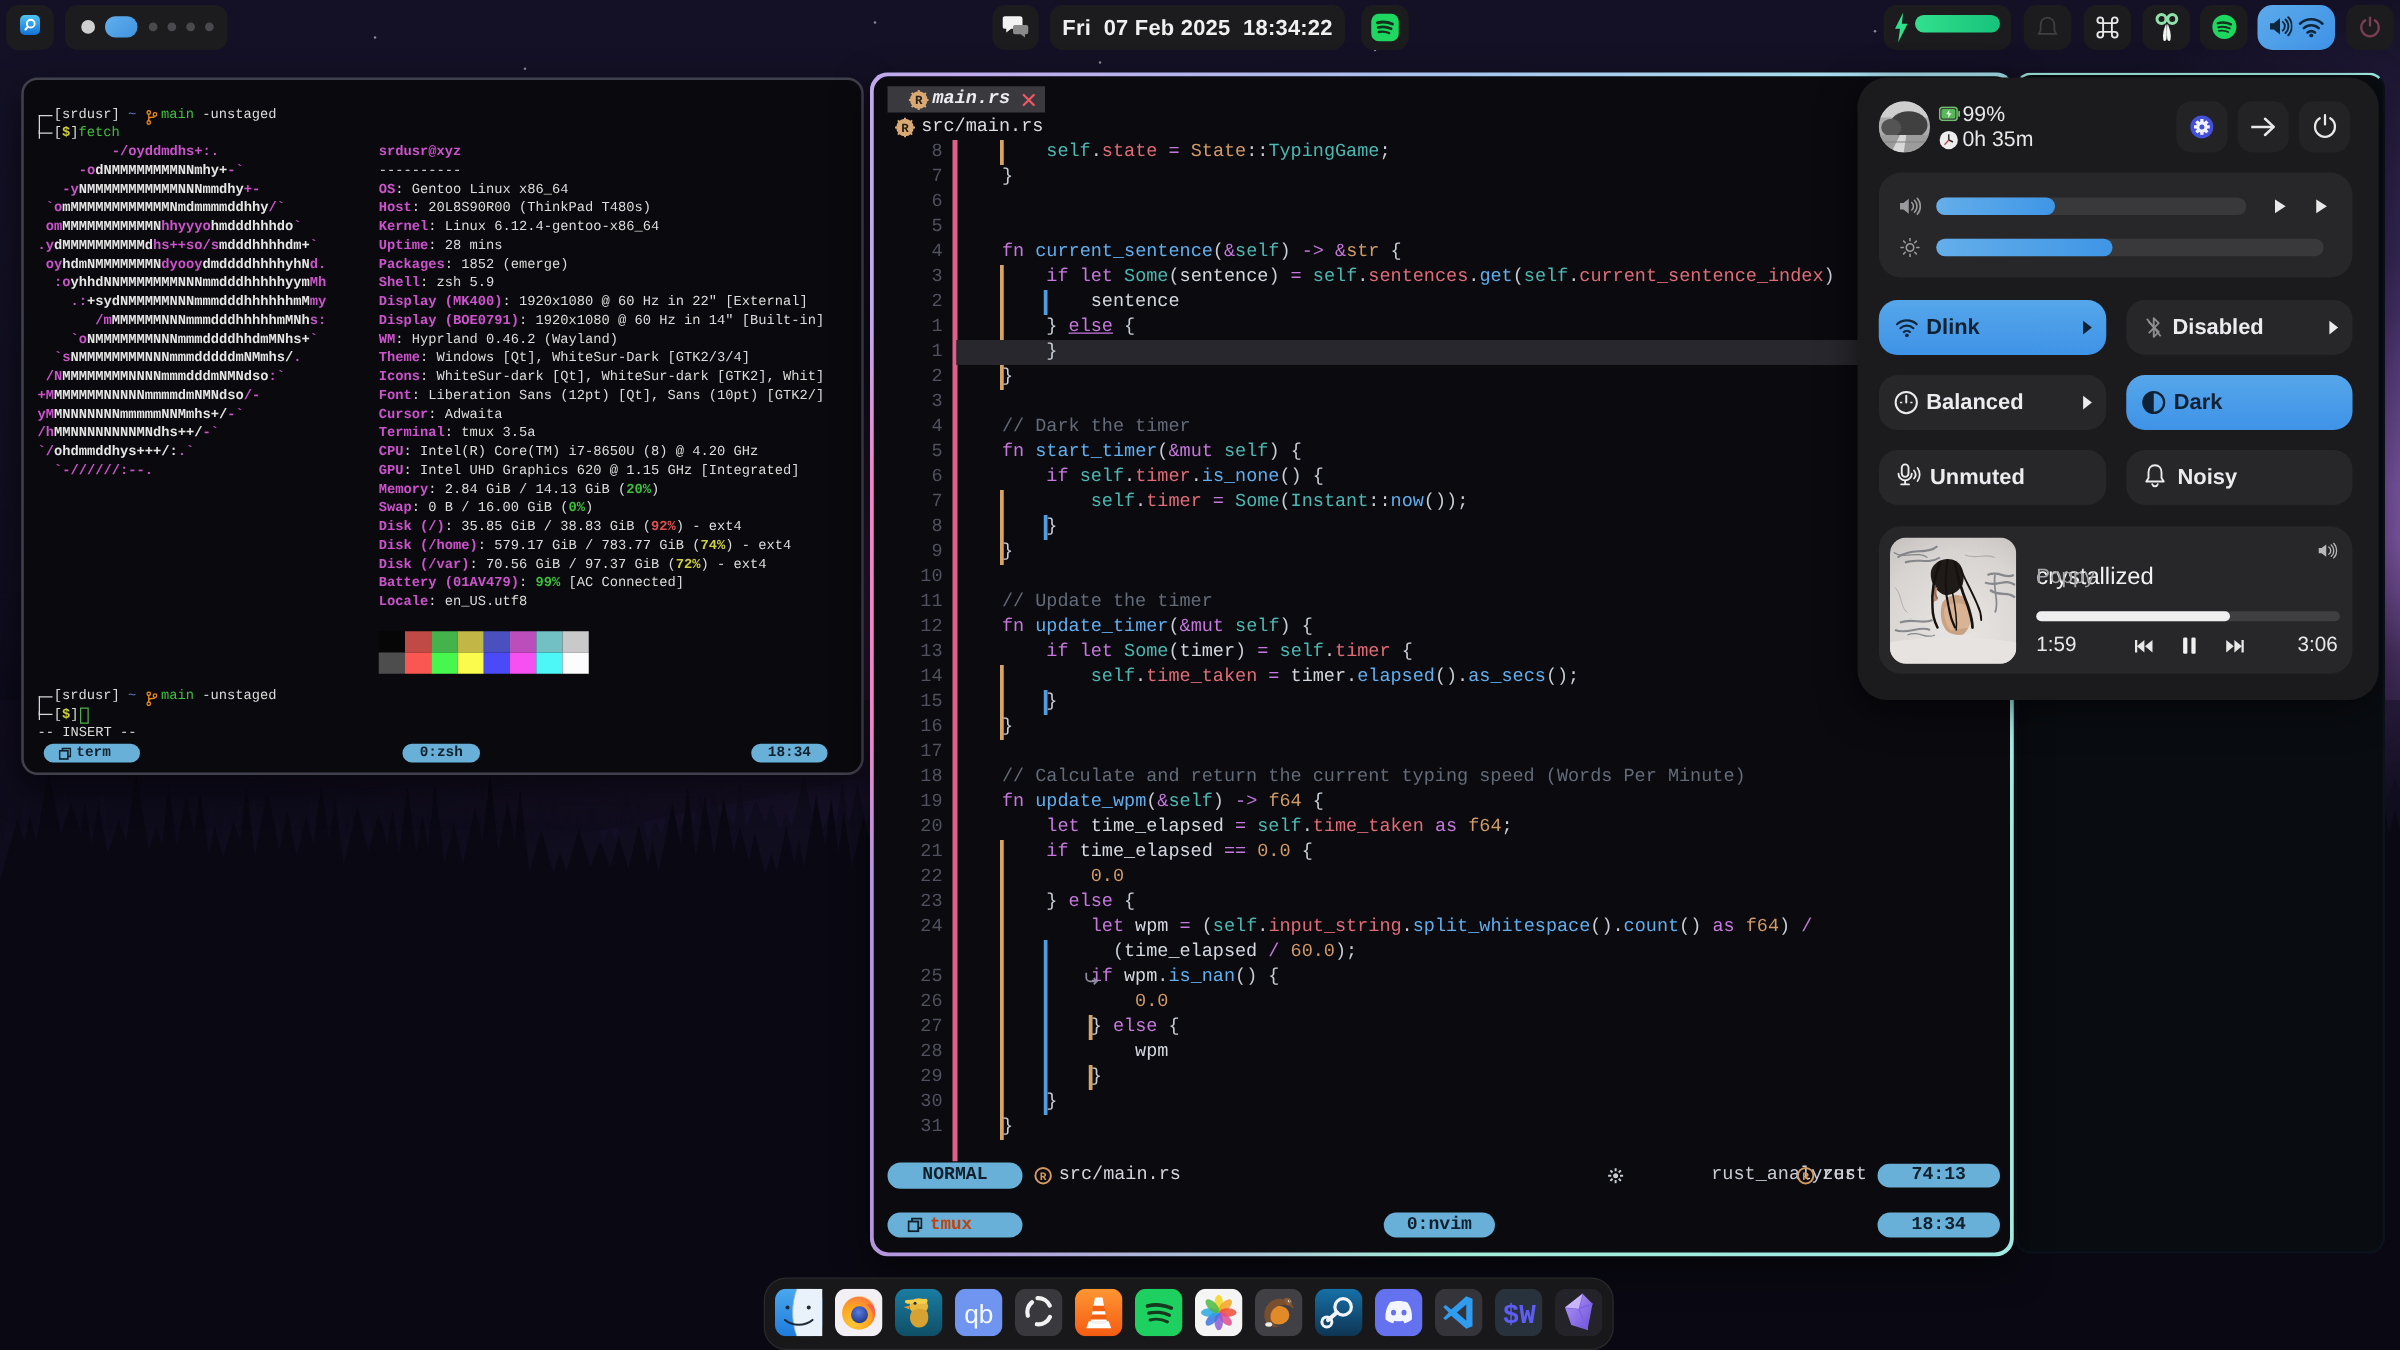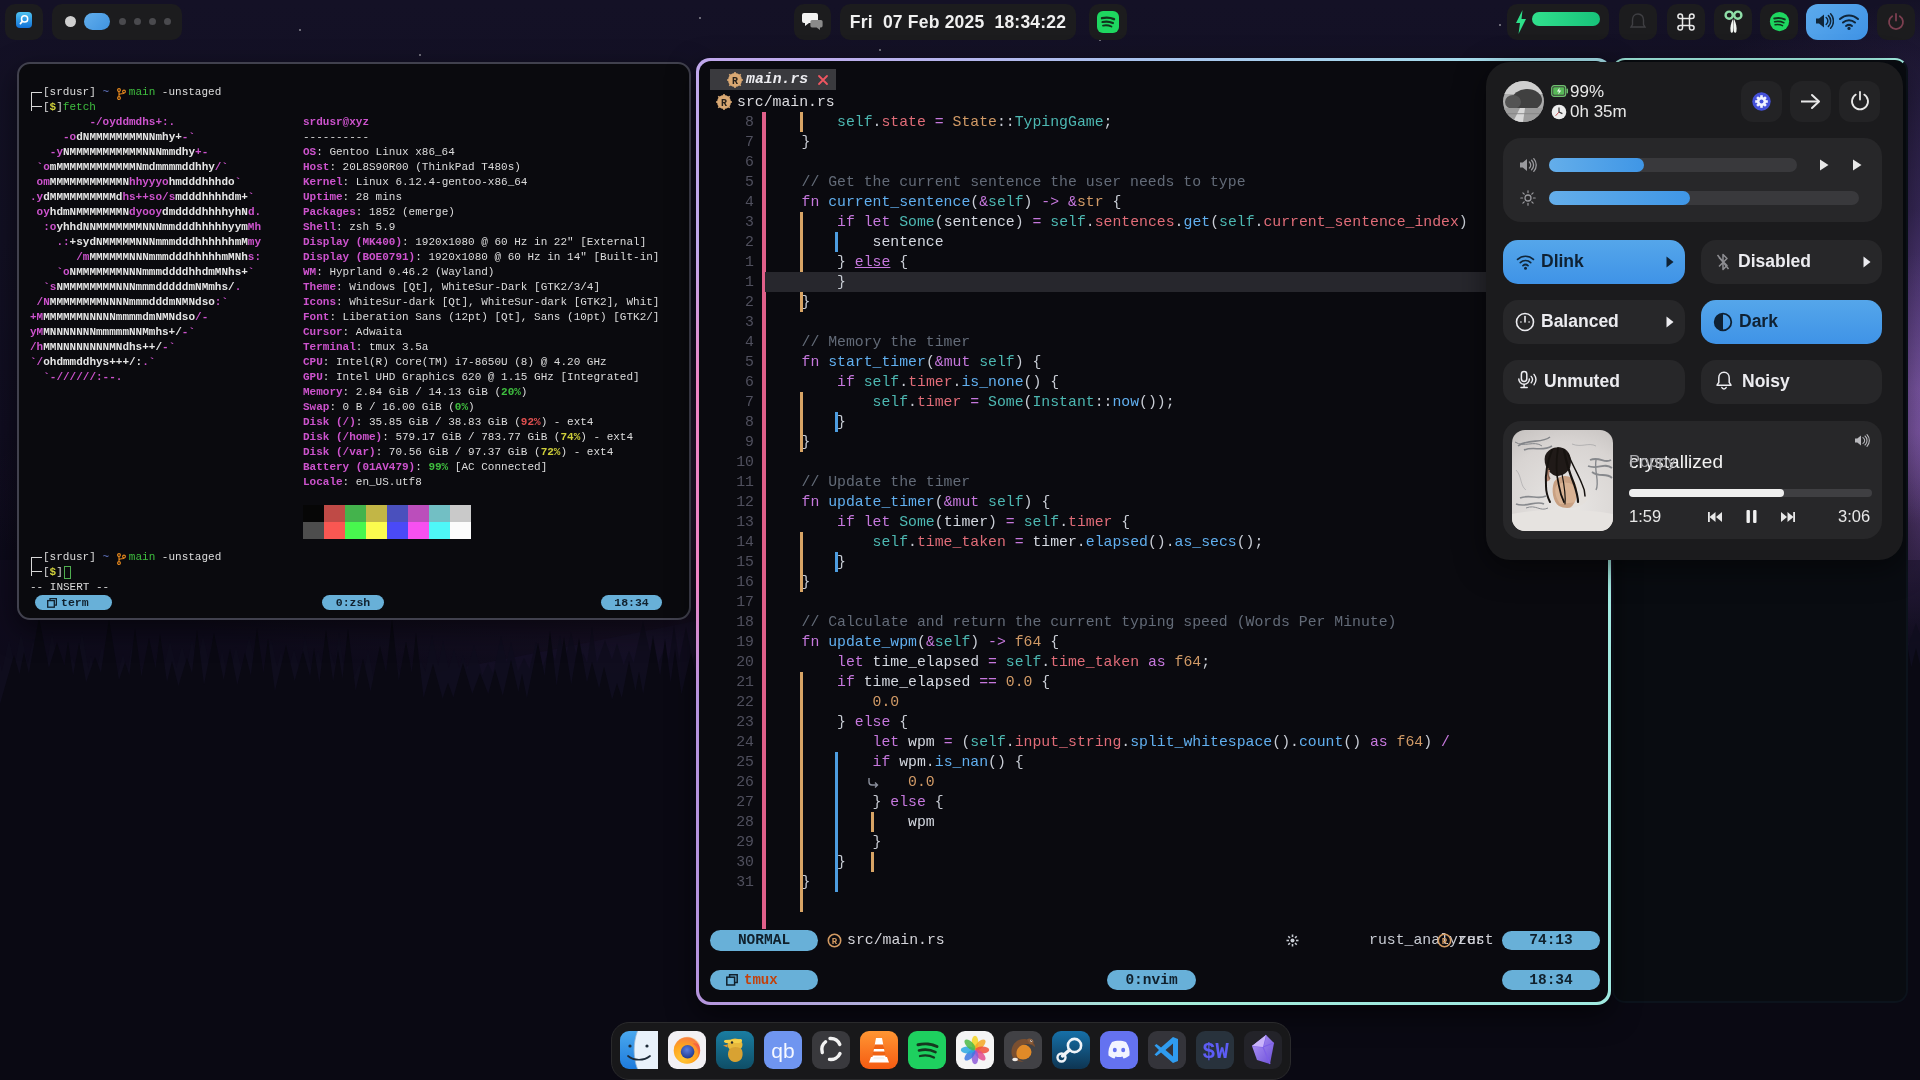--- a/index.html
+++ b/index.html
@@ -213,49 +213,50 @@
     </g>
 <text x="8" y="11.6" font-family="Liberation Mono,monospace" font-size="10px" font-weight="bold" fill="#26201a" text-anchor="middle">R</text>
   </svg>
 <div class="abs mono" style="left:737px;top:92px;font-size:14.8px;line-height:20px;color:#dcdce0">src/main.rs</div>
 <div class="abs" style="left:762px;top:112px;width:3.5px;height:817px;background:#e0608a"></div>
 <div class="abs" style="left:765px;top:272px;width:842px;height:20px;background:#27272d"></div>
 <div class="abs" style="left:698px;top:112px;width:908px">
     <div class="row"><span class="ln">8</span><span class="code">        <span class="slf">self</span><span class="pun">.</span><span class="fld">state</span> <span class="op">=</span> <span class="typ">State</span><span class="pun">::</span><span class="slf">TypingGame</span><span class="pun">;</span></span></div>
     <div class="row"><span class="ln">7</span><span class="code">    <span class="pun">}</span></span></div>
     <div class="row"><span class="ln">6</span><span class="code"></span></div>
-    <div class="row"><span class="ln">5</span><span class="code">    <span class="com">// Get the current sentence the user needs to type</span></span></div>
+    <div class="row"><span class="ln">5</span></div>
     <div class="row"><span class="ln">4</span><span class="code">    <span class="kw">fn</span> <span class="fnc">current_sentence</span><span class="pun">(</span><span class="op">&amp;</span><span class="slf">self</span><span class="pun">)</span> <span class="op">-&gt;</span> <span class="op">&amp;</span><span class="typ">str</span> <span class="pun">{</span></span></div>
     <div class="row"><span class="ln">3</span><span class="code">        <span class="kw">if</span> <span class="kw">let</span> <span class="slf">Some</span><span class="pun">(</span><span class="varw">sentence</span><span class="pun">)</span> <span class="op">=</span> <span class="slf">self</span><span class="pun">.</span><span class="fld">sentences</span><span class="pun">.</span><span class="fnc">get</span><span class="pun">(</span><span class="slf">self</span><span class="pun">.</span><span class="fld">current_sentence_index</span><span class="pun">)</span></span></div>
     <div class="row"><span class="ln">2</span><span class="code">            <span class="varw">sentence</span></span></div>
     <div class="row"><span class="ln">1</span><span class="code">        <span class="pun">}</span> <span class="kw" style="text-decoration:underline">else</span> <span class="pun">{</span></span></div>
     <div class="row"><span class="ln">1</span><span class="code">        <span class="pun">}</span></span></div>
     <div class="row"><span class="ln">2</span><span class="code">    <span class="pun">}</span></span></div>
     <div class="row"><span class="ln">3</span><span class="code"></span></div>
-    <div class="row"><span class="ln">4</span><span class="code">    <span class="com">// Memory the timer</span></span></div>
+    <div class="row"><span class="ln">4</span><span class="code">    <span class="com">// Dark the timer</span></span></div>
     <div class="row"><span class="ln">5</span><span class="code">    <span class="kw">fn</span> <span class="fnc">start_timer</span><span class="pun">(</span><span class="op">&amp;</span><span class="kw">mut</span> <span class="slf">self</span><span class="pun">)</span> <span class="pun">{</span></span></div>
     <div class="row"><span class="ln">6</span><span class="code">        <span class="kw">if</span> <span class="slf">self</span><span class="pun">.</span><span class="fld">timer</span><span class="pun">.</span><span class="fnc">is_none</span><span class="pun">()</span> <span class="pun">{</span></span></div>
     <div class="row"><span class="ln">7</span><span class="code">            <span class="slf">self</span><span class="pun">.</span><span class="fld">timer</span> <span class="op">=</span> <span class="slf">Some</span><span class="pun">(</span><span class="slf">Instant</span><span class="pun">::</span><span class="fnc">now</span><span class="pun">());</span></span></div>
     <div class="row"><span class="ln">8</span><span class="code">        <span class="pun">}</span></span></div>
     <div class="row"><span class="ln">9</span><span class="code">    <span class="pun">}</span></span></div>
     <div class="row"><span class="ln">10</span><span class="code"></span></div>
     <div class="row"><span class="ln">11</span><span class="code">    <span class="com">// Update the timer</span></span></div>
     <div class="row"><span class="ln">12</span><span class="code">    <span class="kw">fn</span> <span class="fnc">update_timer</span><span class="pun">(</span><span class="op">&amp;</span><span class="kw">mut</span> <span class="slf">self</span><span class="pun">)</span> <span class="pun">{</span></span></div>
     <div class="row"><span class="ln">13</span><span class="code">        <span class="kw">if</span> <span class="kw">let</span> <span class="slf">Some</span><span class="pun">(</span><span class="varw">timer</span><span class="pun">)</span> <span class="op">=</span> <span class="slf">self</span><span class="pun">.</span><span class="fld">timer</span> <span class="pun">{</span></span></div>
     <div class="row"><span class="ln">14</span><span class="code">            <span class="slf">self</span><span class="pun">.</span><span class="fld">time_taken</span> <span class="op">=</span> <span class="varw">timer</span><span class="pun">.</span><span class="fnc">elapsed</span><span class="pun">().</span><span class="fnc">as_secs</span><span class="pun">();</span></span></div>
     <div class="row"><span class="ln">15</span><span class="code">        <span class="pun">}</span></span></div>
     <div class="row"><span class="ln">16</span><span class="code">    <span class="pun">}</span></span></div>
     <div class="row"><span class="ln">17</span><span class="code"></span></div>
     <div class="row"><span class="ln">18</span><span class="code">    <span class="com">// Calculate and return the current typing speed (Words Per Minute)</span></span></div>
     <div class="row"><span class="ln">19</span><span class="code">    <span class="kw">fn</span> <span class="fnc">update_wpm</span><span class="pun">(</span><span class="op">&amp;</span><span class="slf">self</span><span class="pun">)</span> <span class="op">-&gt;</span> <span class="typ">f64</span> <span class="pun">{</span></span></div>
     <div class="row"><span class="ln">20</span><span class="code">        <span class="kw">let</span> <span class="varw">time_elapsed</span> <span class="op">=</span> <span class="slf">self</span><span class="pun">.</span><span class="fld">time_taken</span> <span class="kw">as</span> <span class="typ">f64</span><span class="pun">;</span></span></div>
     <div class="row"><span class="ln">21</span><span class="code">        <span class="kw">if</span> <span class="varw">time_elapsed</span> <span class="op">==</span> <span class="num">0.0</span> <span class="pun">{</span></span></div>
     <div class="row"><span class="ln">22</span><span class="code">            <span class="num">0.0</span></span></div>
     <div class="row"><span class="ln">23</span><span class="code">        <span class="pun">}</span> <span class="kw">else</span> <span class="pun">{</span></span></div>
     <div class="row"><span class="ln">24</span><span class="code">            <span class="kw">let</span> <span class="varw">wpm</span> <span class="op">=</span> <span class="pun">(</span><span class="slf">self</span><span class="pun">.</span><span class="fld">input_string</span><span class="pun">.</span><span class="fnc">split_whitespace</span><span class="pun">().</span><span class="fnc">count</span><span class="pun">()</span> <span class="kw">as</span> <span class="typ">f64</span><span class="pun">)</span> <span class="op">/</span></span></div>
+    <div class="row"><span class="ln"></span><span class="code">              <span class="pun">(</span><span class="varw">time_elapsed</span> <span class="op">/</span> <span class="num">60.0</span><span class="pun">);</span></span></div>
     <div class="row"><span class="ln">25</span><span class="code">            <span class="kw">if</span> <span class="varw">wpm</span><span class="pun">.</span><span class="fnc">is_nan</span><span class="pun">()</span> <span class="pun">{</span></span></div>
     <div class="row"><span class="ln">26</span><span class="code">                <span class="num">0.0</span></span></div>
     <div class="row"><span class="ln">27</span><span class="code">            <span class="pun">}</span> <span class="kw">else</span> <span class="pun">{</span></span></div>
     <div class="row"><span class="ln">28</span><span class="code">                <span class="varw">wpm</span></span></div>
     <div class="row"><span class="ln">29</span><span class="code">            <span class="pun">}</span></span></div>
     <div class="row"><span class="ln">30</span><span class="code">        <span class="pun">}</span></span></div>
     <div class="row"><span class="ln">31</span><span class="code">    <span class="pun">}</span></span></div>
   </div>
 <svg class="abs" style="left:867px;top:778px" width="12" height="10" viewBox="0 0 12 10">
 <path d="M2,0 v4 a3,3 0 0 0 3,3 h5 M8,4.5 L10.5,7 L8,9.5" fill="none" stroke="#8a8f9c" stroke-width="1.4"></path>

